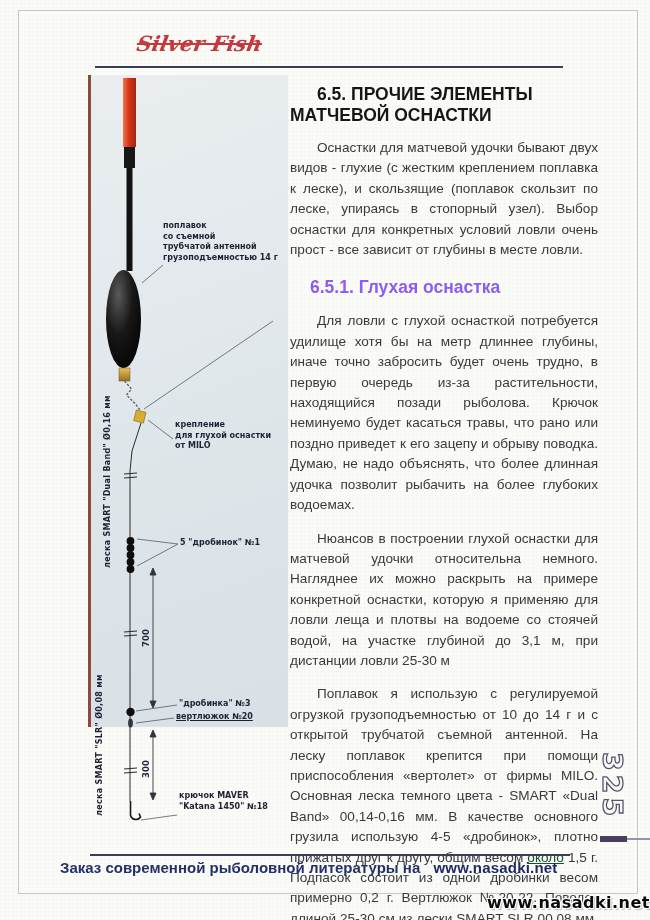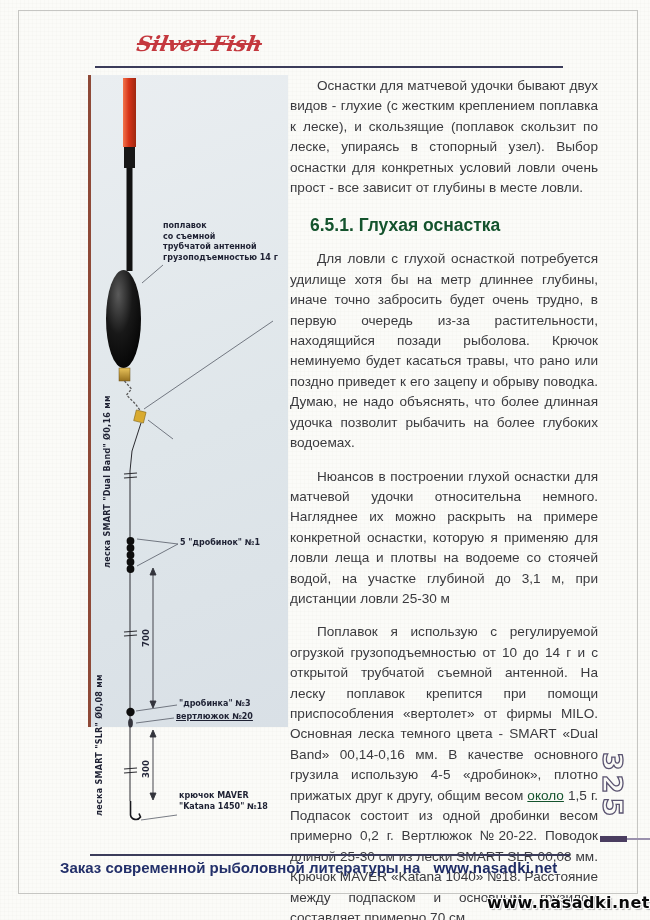--- a/index.html
+++ b/index.html
@@ -24,21 +24,21 @@
   .photo svg{position:absolute;left:0;top:0;}
   .dlabel{position:absolute;font-family:"DejaVu Sans",sans-serif;font-weight:bold;font-size:8px;line-height:10.5px;color:#1e2133;white-space:pre-line;}
   .vlabel{position:absolute;font-family:"DejaVu Sans",sans-serif;font-weight:bold;font-size:8px;color:#1e2133;
           writing-mode:vertical-rl;transform:rotate(180deg);white-space:nowrap;letter-spacing:0.3px;}
   .dimlabel{position:absolute;font-family:"DejaVu Sans",sans-serif;font-weight:bold;font-size:8.5px;color:#24273a;
             width:30px;height:12px;text-align:center;transform:rotate(-90deg);}
 
   
   .article{position:absolute;left:290px;top:76px;width:308px;color:#3a3a3e;}
   .article h1{font-size:17.5px;line-height:21px;color:#161616;margin:8px 0 12px 0;text-indent:27px;font-weight:bold;}
-  .article h2{font-size:17.5px;line-height:21px;color:#14532d;margin:17px 0 13px 0;text-indent:20px;font-weight:bold;}
+  .article h2{font-size:17.5px;line-height:21px;color:#8b5cf6;margin:17px 0 13px 0;text-indent:20px;font-weight:bold;}
   .article p{font-size:13.6px;line-height:20.4px;text-align:justify;text-indent:27px;margin:0 0 13px 0;}
   .inline-link{color:#14532d;text-decoration:underline;cursor:pointer;}
 
   
   .pagenum{position:absolute;left:597px;top:752px;height:92px;writing-mode:vertical-rl;
            font-family:"DejaVu Sans",sans-serif;font-weight:bold;font-size:27px;letter-spacing:4px;
            color:#6b6480;-webkit-text-fill-color:transparent;-webkit-text-stroke:1.3px #5a5370;}
   .pagenum-bar{position:absolute;left:600px;top:836px;width:27px;height:6px;background:#4a3d60;}
   .pagenum-bar-thin{position:absolute;left:627px;top:838px;width:23px;height:2px;background:#9a91ad;}
 
@@ -136,32 +136,36 @@
       <polygon points="62,725 59,718 65,718"></polygon>
     </g>
 
     <path d="M39.5,726 v14 a5.5,5.5 0 0 0 10,2 l-1.5,-3.5" fill="none" stroke="#17171c" stroke-width="1.6"></path>
   </svg>
 
   <div class="dlabel" style="left:72px;top:146px;">поплавок
 со съемной
 трубчатой антенной
 грузоподъемностью 14 г</div>
+  <div class="dlabel" style="left:84px;top:345px;">крепление
+для глухой оснастки
+от MILO</div>
   <div class="vlabel" style="left:12px;top:323px;height:170px;">леска SMART "Dual Band" Ø0,16 мм</div>
   <div class="dlabel" style="left:89px;top:463px;">5 "дробинок" №1</div>
   <div class="dimlabel" style="left:41px;top:557px;">700</div>
   <div class="dlabel" style="left:88px;top:624px;">"дробинка" №3</div>
   <div class="dlabel" style="left:85px;top:637px;text-decoration:underline;">вертлюжок №20</div>
   <div class="vlabel" style="left:4px;top:613px;height:128px;">леска SMART "SLR" Ø0,08 мм</div>
   <div class="dimlabel" style="left:41px;top:688px;">300</div>
   <div class="dlabel" style="left:88px;top:716px;">крючок MAVER
 "Katana 1450" №18</div>
 </div>
 
 <div class="article">
+  <h1>6.5. ПРОЧИЕ ЭЛЕМЕНТЫ МАТЧЕВОЙ ОСНАСТКИ</h1>
   <p>Оснастки для матчевой удочки бывают двух видов - глухие (с жестким креплением поплавка к леске), и скользящие (поплавок скользит по леске, упираясь в стопорный узел). Выбор оснастки для конкретных условий ловли очень прост - все зависит от глубины в месте ловли.</p>
   <h2>6.5.1. Глухая оснастка</h2>
   <p>Для ловли с глухой оснасткой потребуется удилище хотя бы на метр длиннее глубины, иначе точно забросить будет очень трудно, в первую очередь из-за растительности, находящийся позади рыболова. Крючок неминуемо будет касаться травы, что рано или поздно приведет к его зацепу и обрыву поводка. Думаю, не надо объяснять, что более длинная удочка позволит рыбачить на более глубоких водоемах.</p>
   <p>Нюансов в построении глухой оснастки для матчевой удочки относительна немного. Нагляднее их можно раскрыть на примере конкретной оснастки, которую я применяю для ловли леща и плотвы на водоеме со стоячей водой, на участке глубиной до 3,1 м, при дистанции ловли 25-30 м</p>
   <p><span>Поплавок я использую с регулируемой огрузкой грузоподъемностью от 10 до 14 г и с открытой трубчатой съемной антенной. На леску поплавок крепится при помощи приспособления «вертолет» от фирмы MILO. Основная леска темного цвета - SMART «Dual Band» 00,14-0,16 мм. В качестве основного грузила использую 4-5 «дробинок», плотно прижатых друг к другу, общим весом </span><span class="inline-link">около</span><span> 1,5 г. Подпасок состоит из одной дробинки весом примерно 0,2 г. Вертлюжок №20-22. Поводок длиной 25-30 см из лески SMART SLR 00,08 мм. Крючок MAVER «Katana 1040» №18. Расстояние между подпаском и основным грузилом составляет примерно 70 см.</span></p>
 </div>
 
 <div class="pagenum">325</div>
 <div class="pagenum-bar"></div>
 <div class="pagenum-bar-thin"></div>

